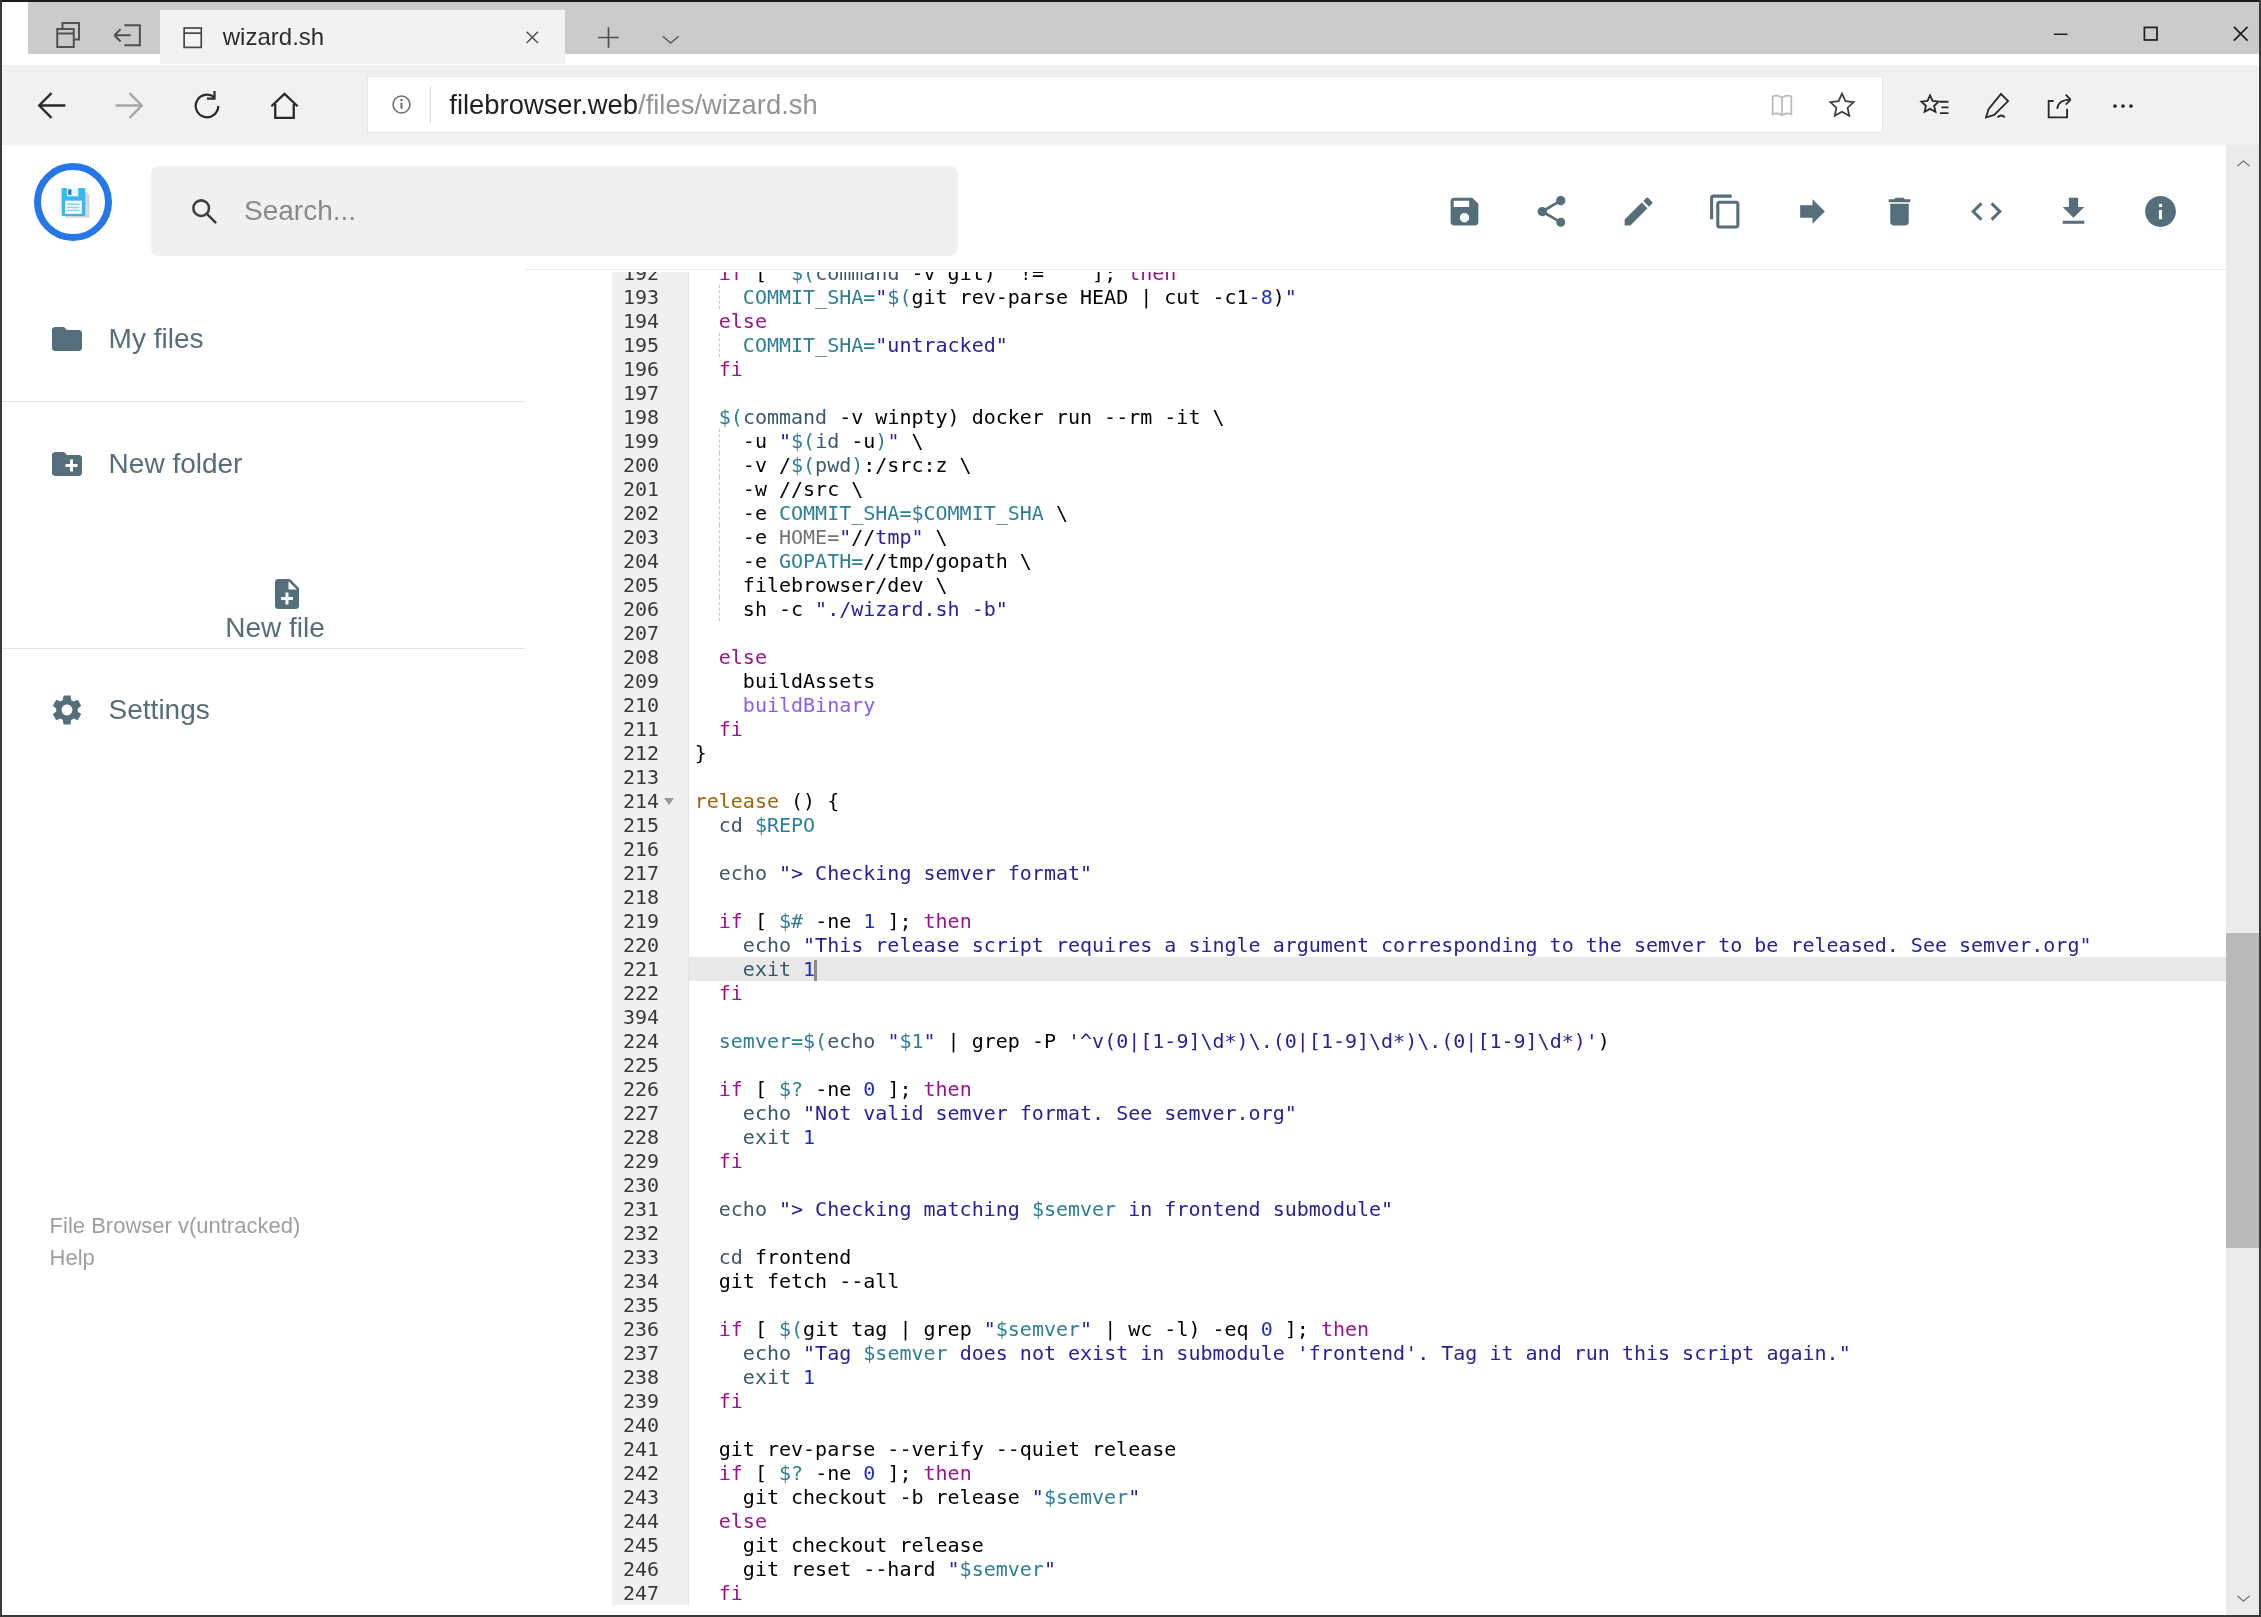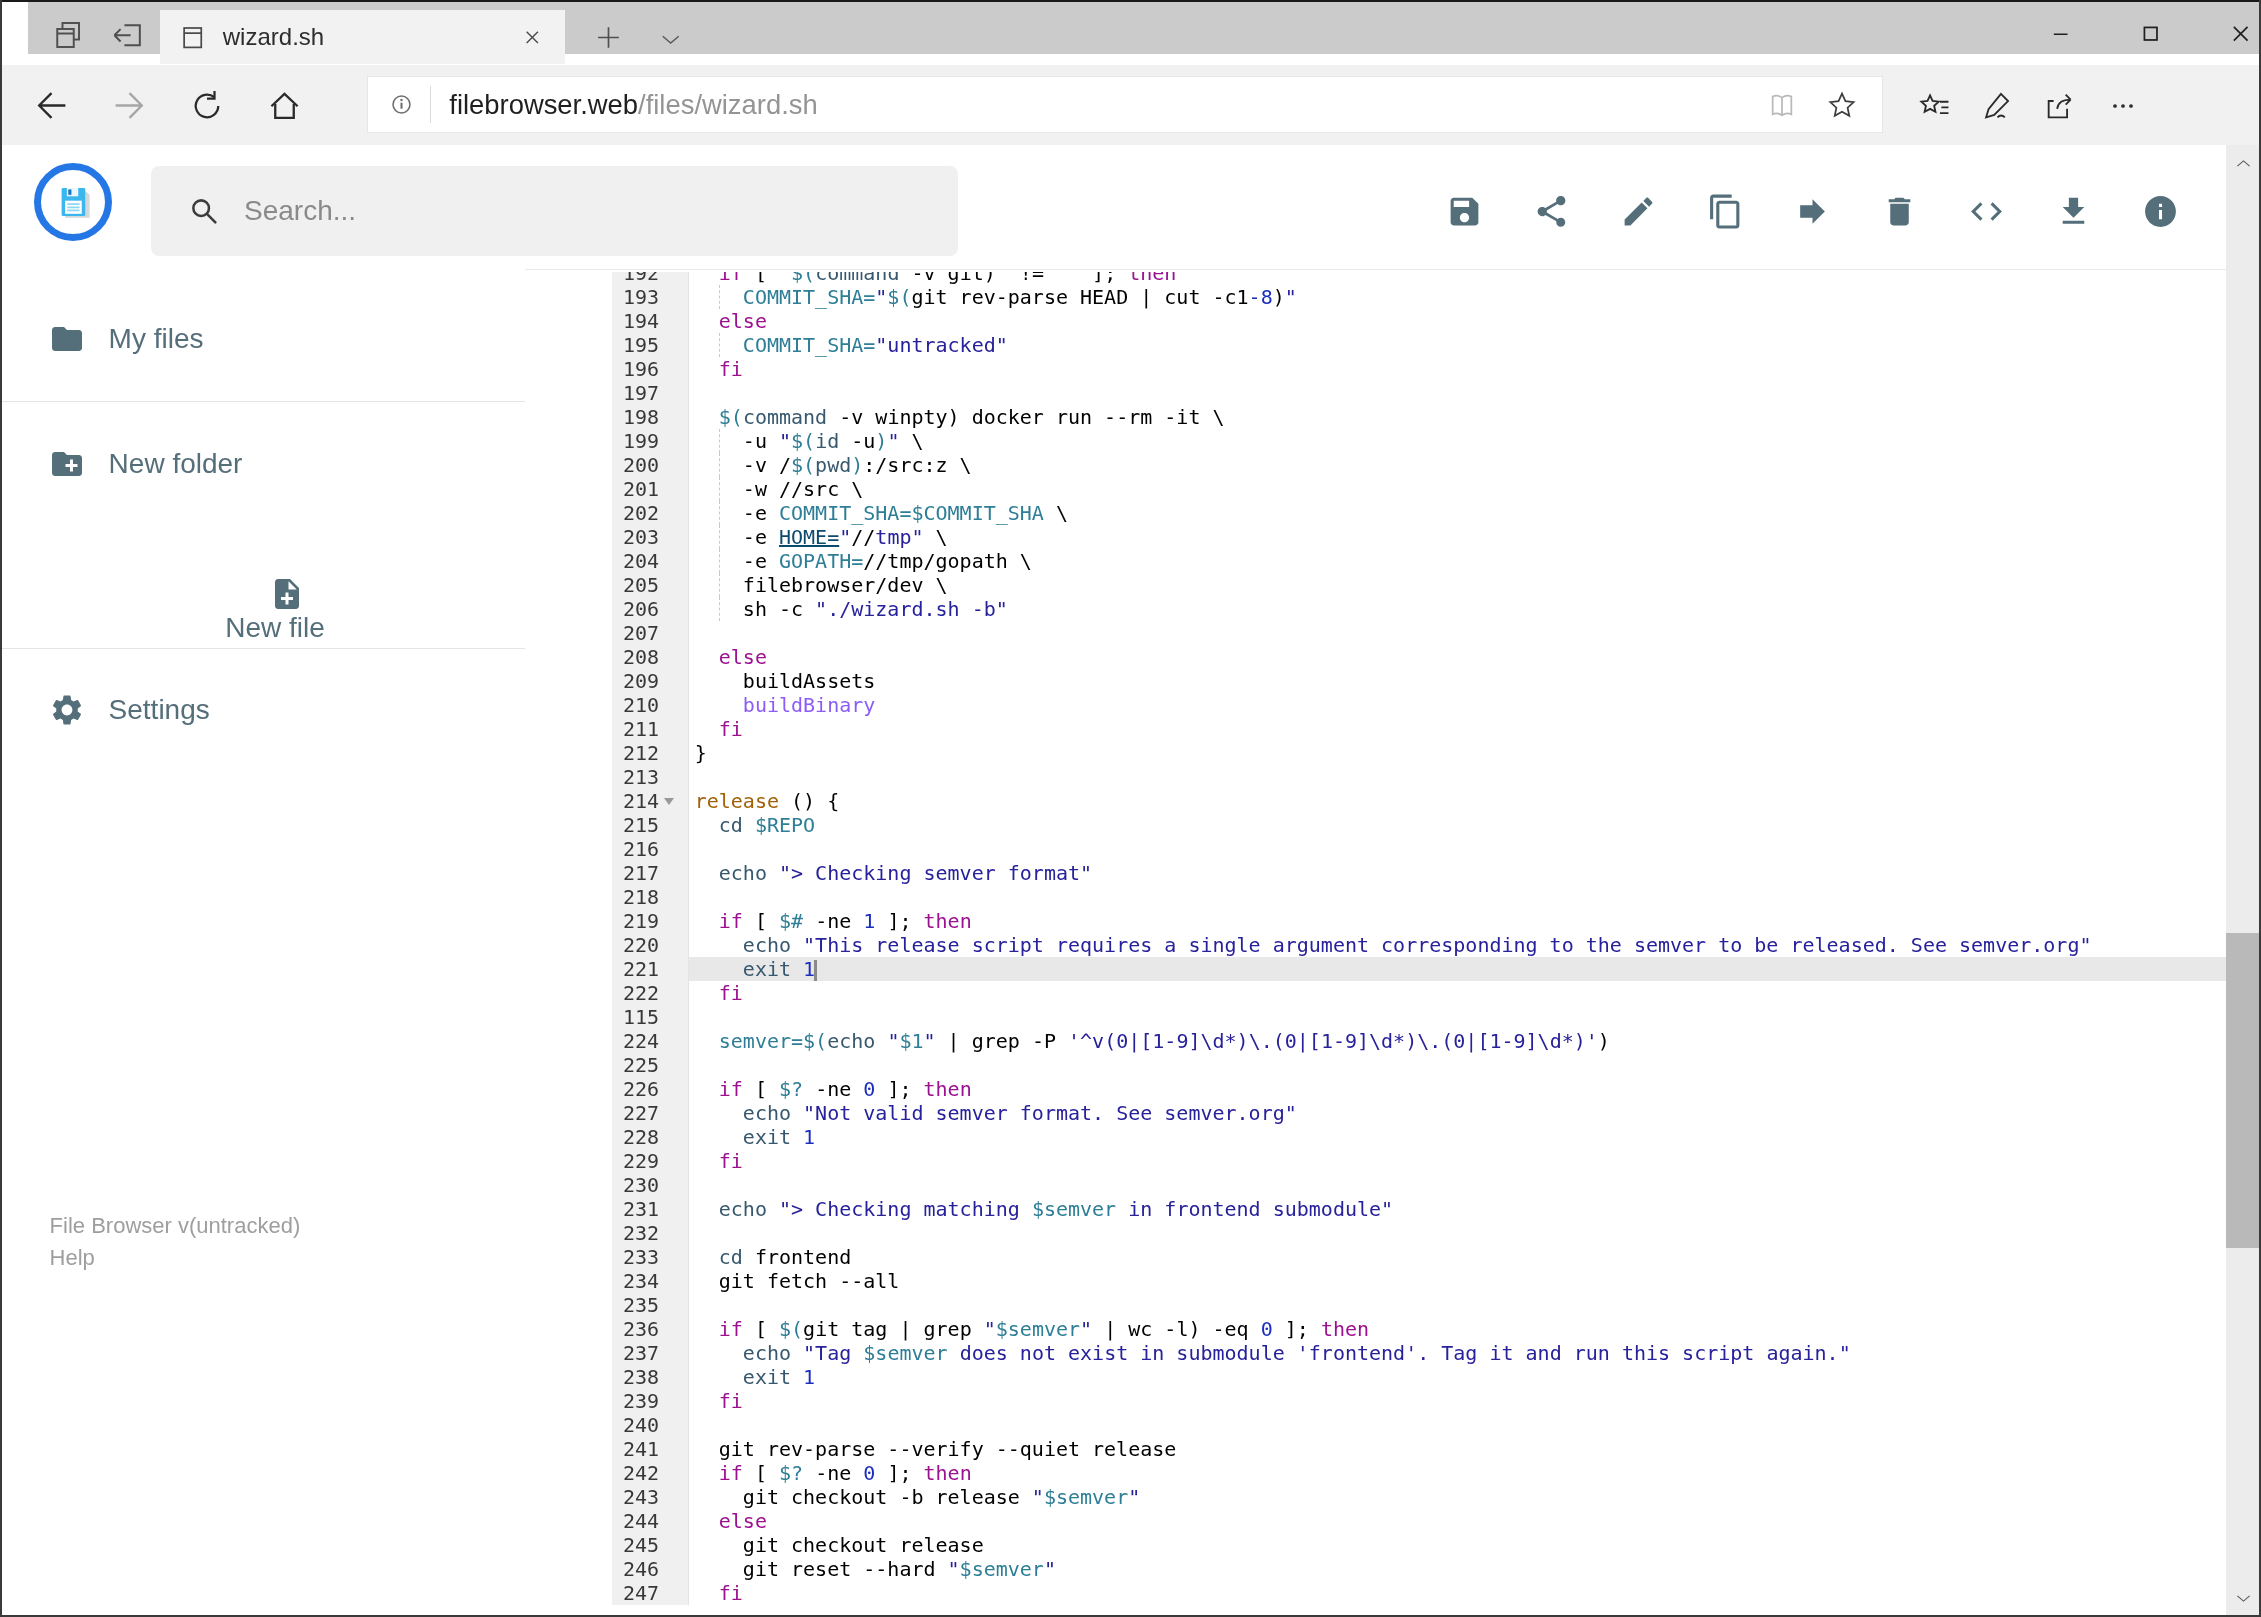--- a/index.html
+++ b/index.html
@@ -390,21 +390,21 @@
         <div class="line">
           <div class="ln">201</div>
           <div class="cd"><i class="ig"></i><span style="color: rgb(0, 0, 0);">    -w //src \</span></div>
         </div>
         <div class="line">
           <div class="ln">202</div>
           <div class="cd"><i class="ig"></i><span style="color: rgb(0, 0, 0);">    -e </span><span style="color: rgb(45, 126, 150);">COMMIT_SHA=$COMMIT_SHA</span><span style="color: rgb(0, 0, 0);"> \</span></div>
         </div>
         <div class="line">
           <div class="ln">203</div>
-          <div class="cd"><i class="ig"></i><span style="color: rgb(0, 0, 0);">    -e </span><span style="color: #0c4a6e; text-decoration: underline;">HOME=</span><span style="color: rgb(39, 33, 155);">"</span><span style="color: rgb(0, 0, 0);">//</span><span style="color: rgb(39, 33, 155);">tmp"</span><span style="color: rgb(0, 0, 0);"> \</span></div>
+          <div class="cd"><i class="ig"></i><span style="color: rgb(0, 0, 0);">    -e </span><span style="color: #737373;">HOME=</span><span style="color: rgb(39, 33, 155);">"</span><span style="color: rgb(0, 0, 0);">//</span><span style="color: rgb(39, 33, 155);">tmp"</span><span style="color: rgb(0, 0, 0);"> \</span></div>
         </div>
         <div class="line">
           <div class="ln">204</div>
           <div class="cd"><i class="ig"></i><span style="color: rgb(0, 0, 0);">    -e </span><span style="color: rgb(45, 126, 150);">GOPATH=</span><span style="color: rgb(0, 0, 0);">//tmp/gopath \</span></div>
         </div>
         <div class="line">
           <div class="ln">205</div>
           <div class="cd"><i class="ig"></i><span style="color: rgb(0, 0, 0);">    filebrowser/dev \</span></div>
         </div>
         <div class="line">
@@ -469,21 +469,21 @@
         </div>
         <div class="line">
           <div class="ln">221</div>
           <div class="cd al"><span style="color: rgb(0, 0, 0);">    </span><span style="color: rgb(55, 88, 110);">exit</span><span style="color: rgb(0, 0, 0);"> </span><span style="color: rgb(27, 46, 194);">1</span><span class="caret"></span></div>
         </div>
         <div class="line">
           <div class="ln">222</div>
           <div class="cd"><span style="color: rgb(0, 0, 0);">  </span><span style="color: rgb(156, 17, 144);">fi</span></div>
         </div>
         <div class="line">
-          <div class="ln">115</div>
+          <div class="ln">394</div>
           <div class="cd"></div>
         </div>
         <div class="line">
           <div class="ln">224</div>
           <div class="cd"><span style="color: rgb(0, 0, 0);">  </span><span style="color: rgb(45, 126, 150);">semver=$(</span><span style="color: rgb(55, 88, 110);">echo</span><span style="color: rgb(0, 0, 0);"> </span><span style="color: rgb(39, 33, 155);">"</span><span style="color: rgb(45, 126, 150);">$1</span><span style="color: rgb(39, 33, 155);">"</span><span style="color: rgb(0, 0, 0);"> | grep -P </span><span style="color: rgb(39, 33, 155);">'^v(0|[1-9]\d*)\.(0|[1-9]\d*)\.(0|[1-9]\d*)'</span><span style="color: rgb(0, 0, 0);">)</span></div>
         </div>
         <div class="line">
           <div class="ln">225</div>
           <div class="cd"></div>
         </div>

